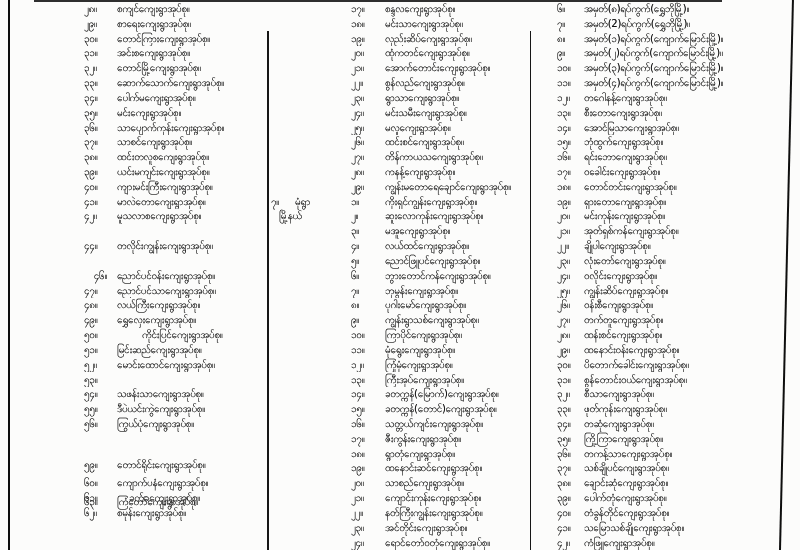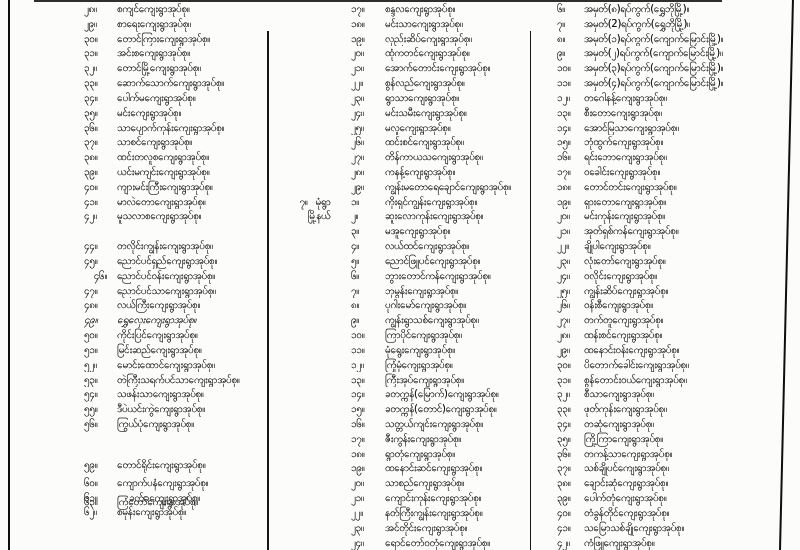--- a/index.html
+++ b/index.html
@@ -29,24 +29,24 @@
     white-space:nowrap; overflow:hidden;
     text-shadow:0 0 .5px rgba(20,20,20,.55);
   }
   .num{flex:0 0 auto; display:inline-block;}
   .col[data-col="0"] .num{width:33px;}
   .col[data-col="1"] .num{width:34px;}
   .col[data-col="2"] .num{width:27px;}
   .txt{flex:0 0 auto;}
   .township{
     position:absolute; left:271px; width:80px;
-    line-height:14.82px; text-shadow:0 0 .5px rgba(20,20,20,.55);text-align:center;
+    line-height:14.82px; text-shadow:0 0 .5px rgba(20,20,20,.55);
   }
   .township .t-num{display:inline-block; width:24px;}
-  .township .l2{margin-left:16px;}
+  .township .l2{margin-left:8px;}
 </style>
 </head>
 <body>
 
 <div class="page">
   <div class="top-sliver"></div>
   <div class="rule left-border"></div>
   <div class="rule right-border"></div>
   <div class="rule divider1"></div>
   <div class="rule divider2"></div>
@@ -109,55 +109,50 @@
         <span class="txt">မာလဲတောကျေးရွာအုပ်စု။</span>
       </div>
       <div class="row" style="top: 209.48px;">
         <span class="num">၄၂။</span>
         <span class="txt">မူသလာစကျေးရွာအုပ်စု။</span>
       </div>
       <div class="row" style="top: 239.12px;">
         <span class="num">၄၄။</span>
         <span class="txt">တလိုင်းကျွန်းကျေးရွာအုပ်စု။</span>
       </div>
-      <div class="row" style="top: 253.94px;">
-        <span class="num">၄၅။</span>
-        <span class="txt">ညောင်ပင်ရှည်ကျေးရွာအုပ်စု။</span>
-      </div>
       <div class="row" style="top: 268.76px; text-align: center;">
         <span class="num">၄၆။</span>
         <span class="txt">ညောင်ပင်ဝန်းကျေးရွာအုပ်စု။</span>
       </div>
       <div class="row" style="top: 283.58px;">
         <span class="num">၄၇။</span>
         <span class="txt">ညောင်ပင်သာကျေးရွာအုပ်စု။</span>
       </div>
       <div class="row" style="top: 298.4px;">
         <span class="num">၄၈။</span>
         <span class="txt">လယ်ကြီးကျေးရွာအုပ်စု။</span>
       </div>
-      <div class="row" style="top: 313.22px; font-style: italic;">
+      <div class="row" style="top: 313.22px;">
         <span class="num">၄၉။</span>
         <span class="txt">ရွှေလှေးကျေးရွာအုပ်စု။</span>
       </div>
-      <div class="row" style="top: 328.04px;">
+      <div class="row" style="top: 328.04px; gap: 25px;">
         <span class="num">၅၀။</span>
         <span class="txt">ကိုင်းပြင်ကျေးရွာအုပ်စု။</span>
       </div>
       <div class="row" style="top: 342.86px;">
         <span class="num">၅၁။</span>
         <span class="txt">မြင်းဆည်ကျေးရွာအုပ်စု။</span>
       </div>
       <div class="row" style="top: 357.68px;">
         <span class="num">၅၂။</span>
         <span class="txt">မောင်းထောင်ကျေးရွာအုပ်စု။</span>
       </div>
       <div class="row" style="top: 372.5px;">
         <span class="num">၅၃။</span>
-        <span class="txt">တဲကြီးသရက်ပင်သာကျေးရွာအုပ်စု။</span>
       </div>
       <div class="row" style="top: 387.32px;">
         <span class="num">၅၄။</span>
         <span class="txt">သဖန်းသာကျေးရွာအုပ်စု။</span>
       </div>
       <div class="row" style="top: 402.14px;">
         <span class="num">၅၅။</span>
         <span class="txt">ဒီပဲယင်းကွဲကျေးရွာအုပ်စု။</span>
       </div>
       <div class="row" style="top: 416.96px;">
@@ -169,21 +164,21 @@
         <span class="txt">တောင်ရိုင်းကျေးရွာအုပ်စု။</span>
       </div>
       <div class="row" style="top: 476.24px;">
         <span class="num">၆၀။</span>
         <span class="txt">ကျောက်ပနံကျေးရွာအုပ်စု။</span>
       </div>
       <div class="row" style="top: 491.06px; gap: 12px;">
         <span class="num">၆၁။</span>
         <span class="txt">ခက်ခကျေးရွာအုပ်စု။</span>
       </div>
-      <div class="row" style="top: 505.88px; font-family: Liberation Mono, monospace;">
+      <div class="row" style="top: 505.88px;">
         <span class="num">၆၂။</span>
         <span class="txt">စမုန်းကျေးရွာအုပ်စု။</span>
       </div>
       <div class="row" style="top: 495px;">
         <span class="num">၆၃။</span>
         <span class="txt">ကြံတော်ကျေးရွာအုပ်စု။</span>
       </div>
     </div>
   <div class="col" data-col="1">
       <div class="row" style="top: 2px;">

